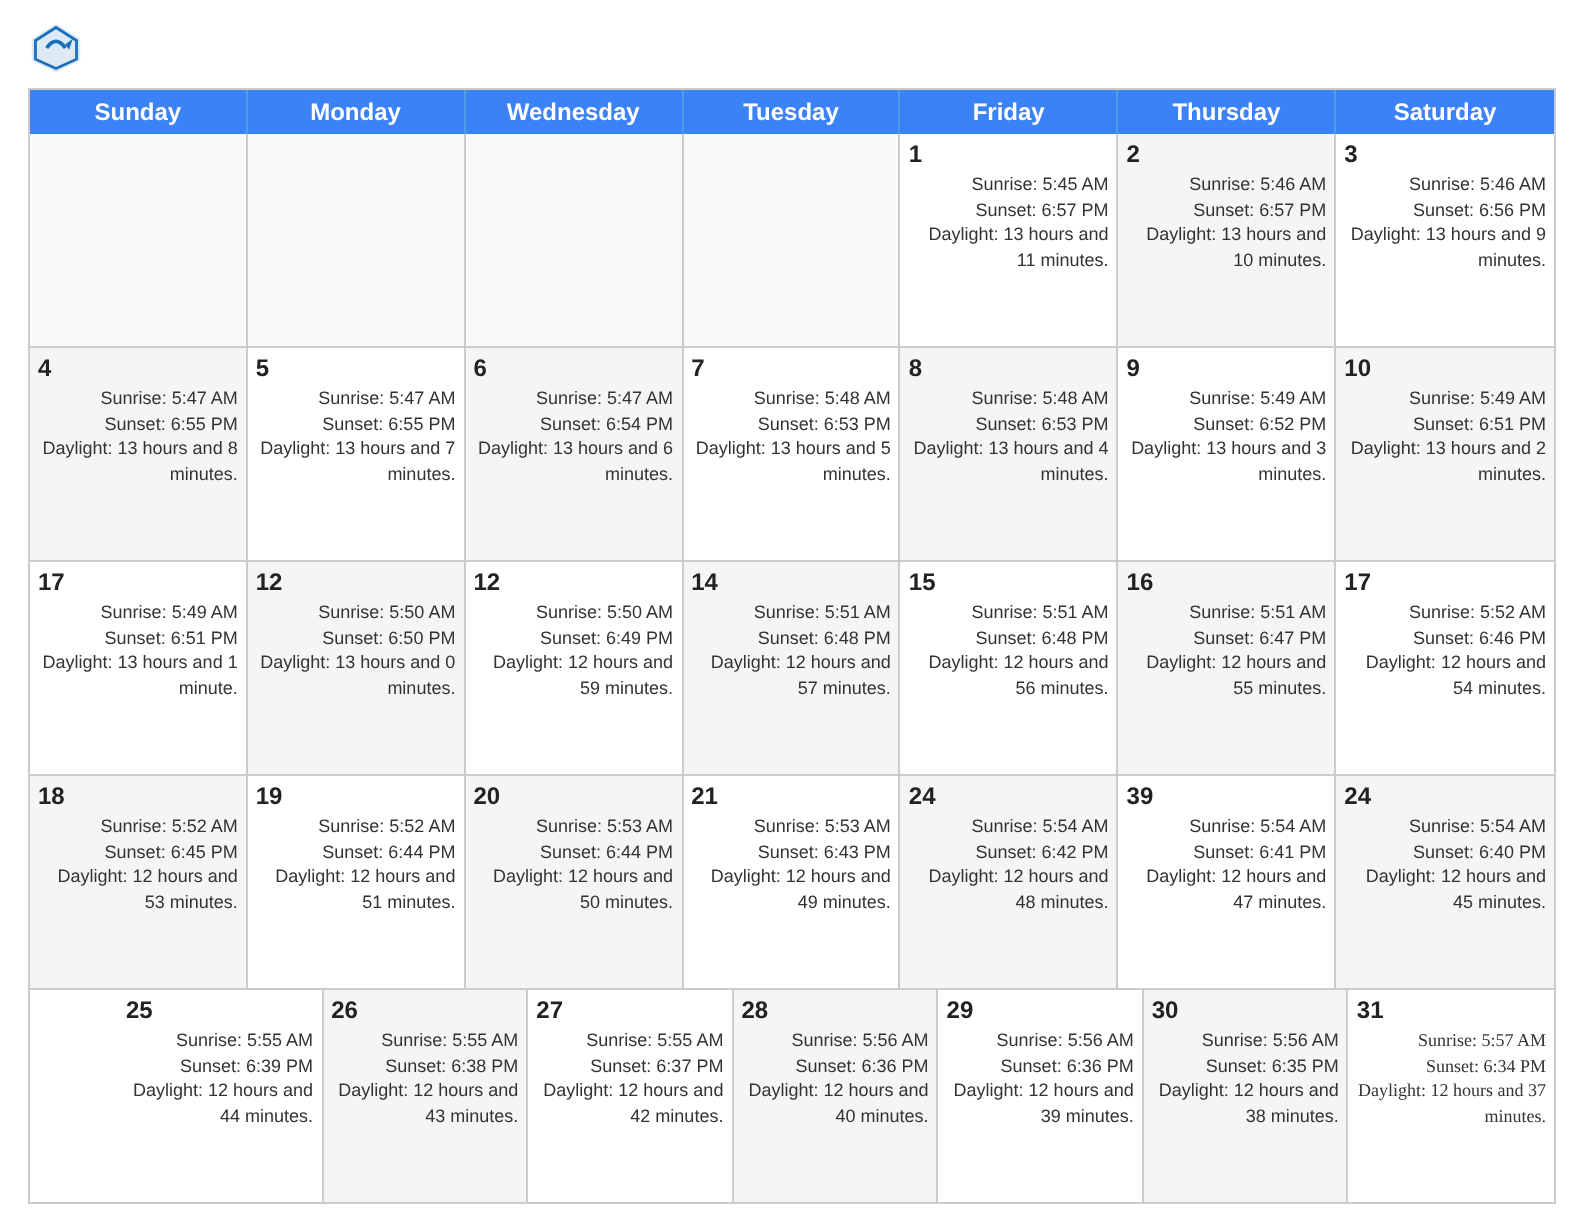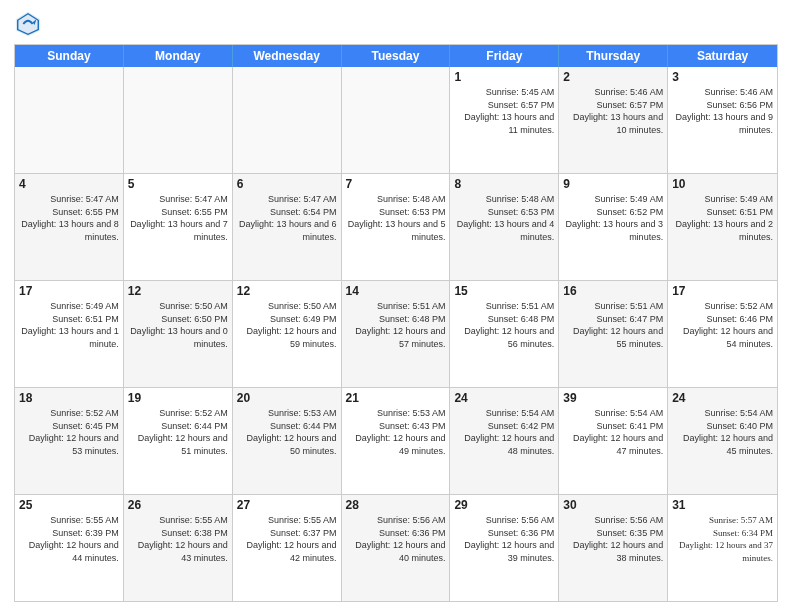--- a/index.html
+++ b/index.html
@@ -76,21 +76,21 @@
       flex: 1;
       display: flex;
       flex-direction: column;
     }
     .cal-row {
       flex: 1;
       display: grid;
       grid-template-columns: repeat(7, 1fr);
       border-bottom: 1px solid #ccc;
     }
-    .cal-row:last-child { border-bottom: none; }
+    .cal-row:last-child { border-bottom: none; margin-left: 44px; }
     .cal-cell {
       border-right: 1px solid #ccc;
       padding: 3px 4px;
       font-size: 9.5px;
       color: #333;
       background: #fff;
       min-height: 80px;
     }
     .cal-cell:last-child { border-right: none; }
     .cal-cell.empty { background: #f9f9f9; }

